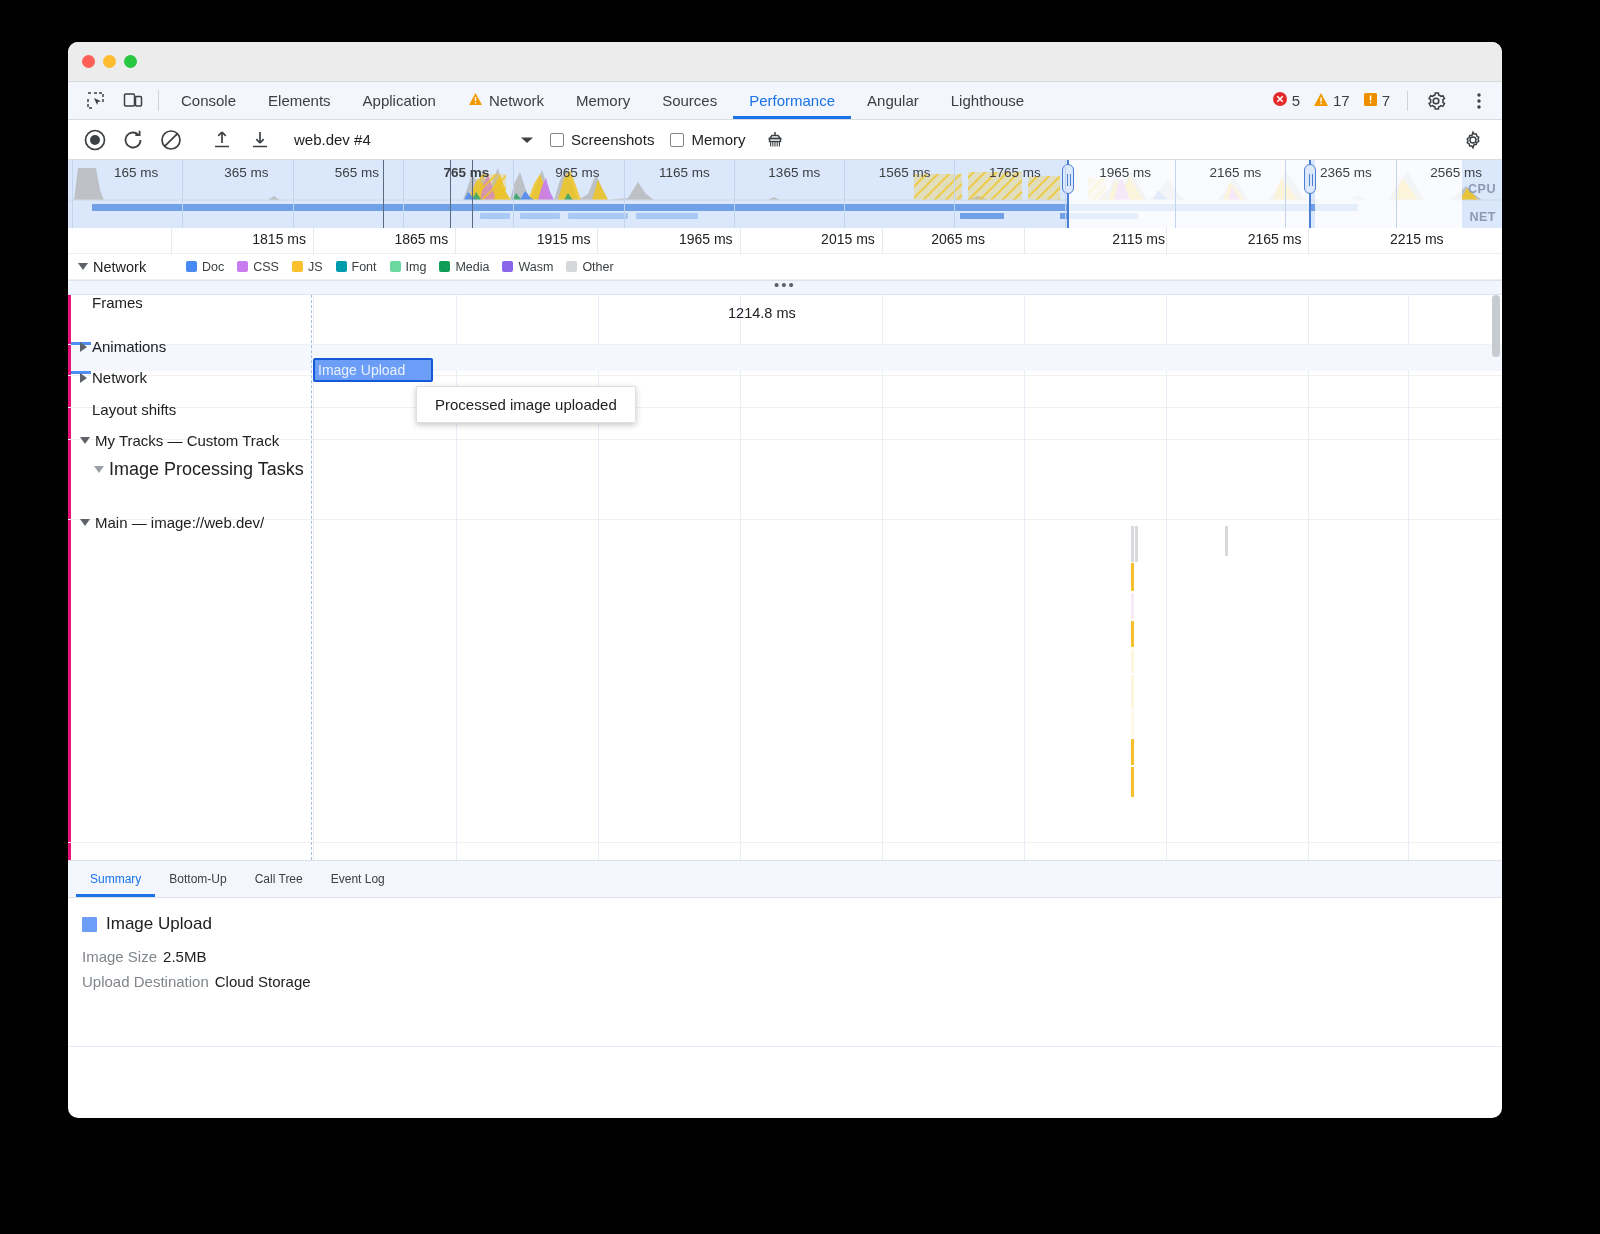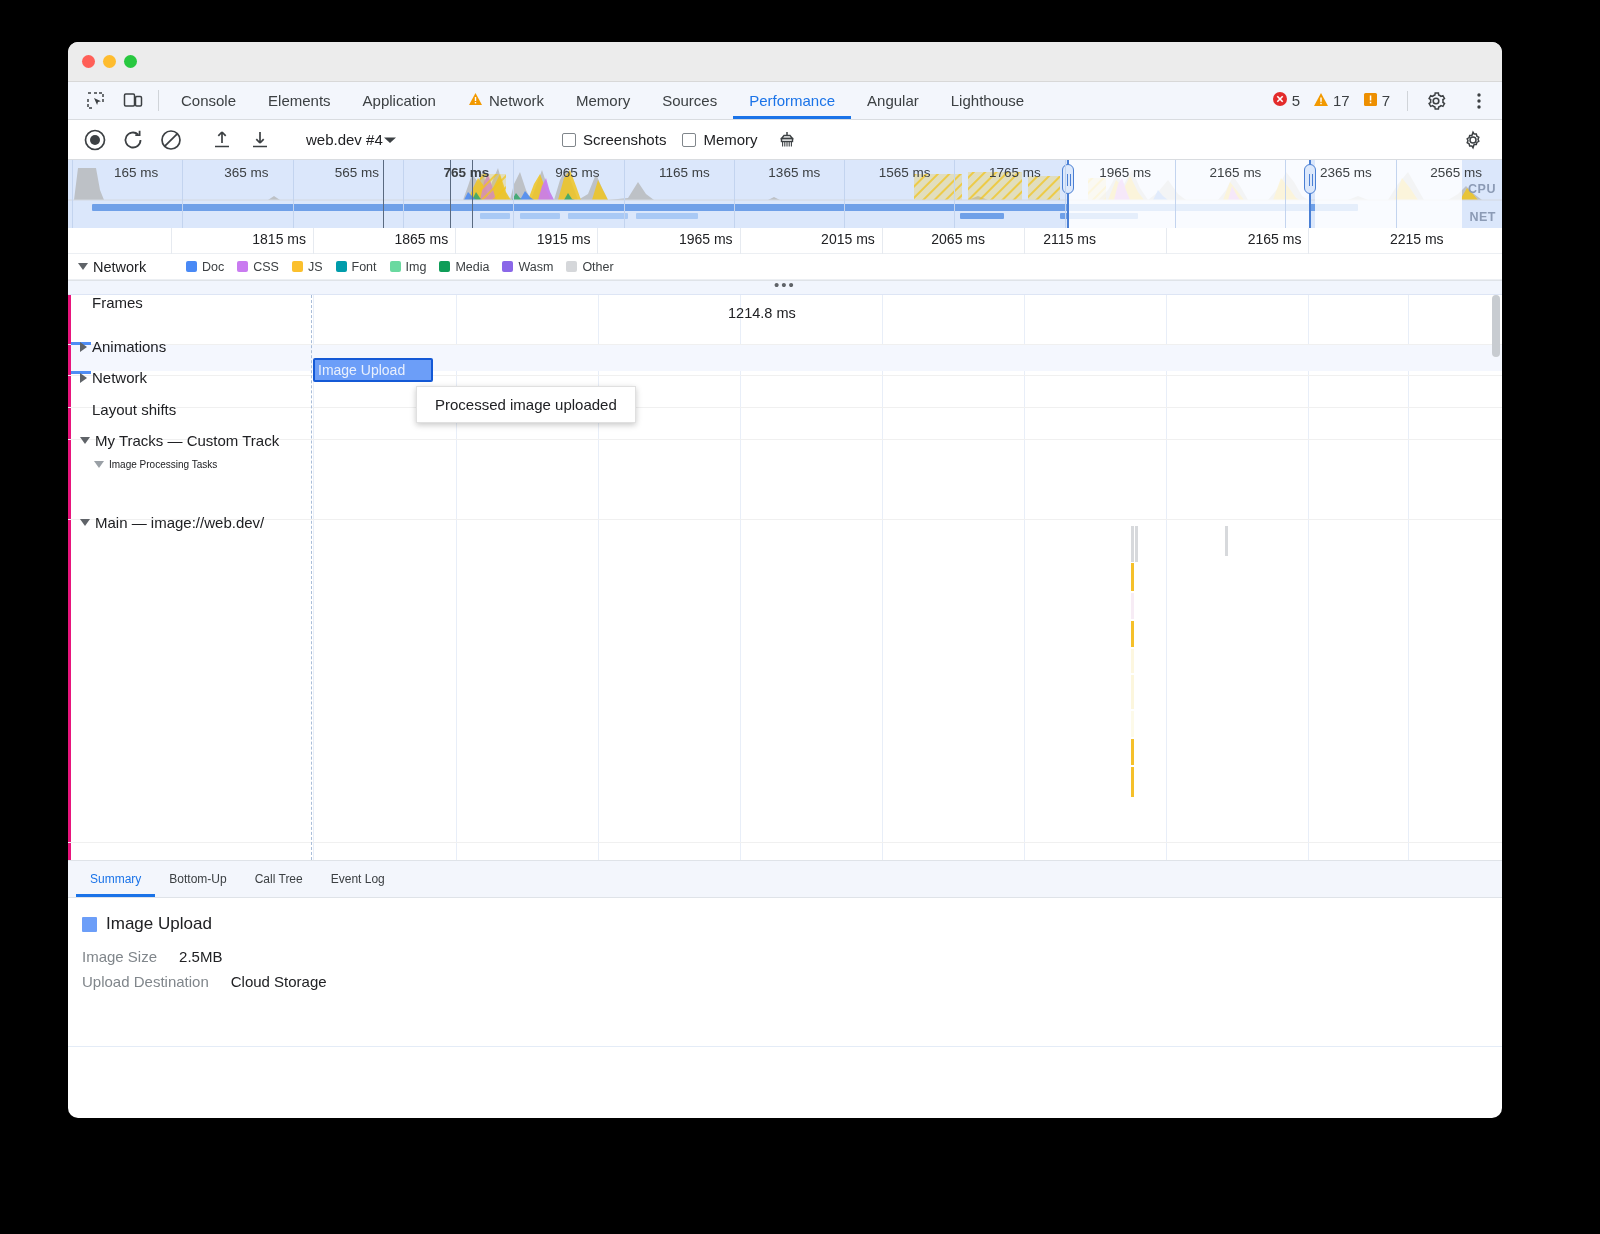--- a/index.html
+++ b/index.html
@@ -72,22 +72,22 @@
 
   
   #controls {
     height: 40px;
     background: #ffffff;
     border-bottom: 1px solid #d9dce0;
     display: flex; align-items: center;
     padding-left: 8px; gap: 0;
   }
   #profile-select {
-    display: flex; align-items: center; 
-    width: 240px; margin-left: 14px;
+    display: flex; align-items: center; justify-content: space-between;
+    width: 240px; margin-left: 2px;
     font-size: 15px; color: #202124;
     cursor: default;
   }
   .chk {
     display: flex; align-items: center; gap: 7px;
     font-size: 15px; color: #202124; margin-left: 16px; cursor: default;
   }
   .chkbox {
     width: 14px; height: 14px; border: 1.5px solid #80868b;
     border-radius: 2px; background: #fff;
@@ -251,21 +251,21 @@
     height: 3px; background: #1a73e8;
   }
   #detailbody { background: #ffffff; padding: 16px 14px 0 14px; height: 104px; }
   #detail-title {
     display: flex; align-items: center; gap: 9px;
     font-size: 17px; color: #202124; margin-bottom: 14px;
   }
   #detail-swatch { width: 15px; height: 15px; background: #6c9ef8; border-radius: 1px; }
   .drow { display: flex; align-items: baseline; margin-bottom: 8px; font-size: 15px; }
   .dkey { color: #80868b; }
-  .dval { color: #202124; margin-left: 22px; }
+  .dval { color: #202124; margin-left: 6px; }
   #detail-divider { position: absolute; left: 0; right: 0; height: 1px; background: #e4ecf7; }
 </style>
 </head>
 <body>
 
 <div id="window">
 
   <div id="titlebar">
     <div class="lights">
       <div class="light red"></div>
@@ -552,21 +552,21 @@
       <div class="ru-label" style="left: 387.2px;">1865 ms</div>
       <div class="ru-tick" style="left: 387.2px;"></div>
       <div class="ru-label" style="left: 529.4px;">1915 ms</div>
       <div class="ru-tick" style="left: 529.4px;"></div>
       <div class="ru-label" style="left: 671.6px;">1965 ms</div>
       <div class="ru-tick" style="left: 671.6px;"></div>
       <div class="ru-label" style="left: 813.8px;">2015 ms</div>
       <div class="ru-tick" style="left: 813.8px;"></div>
       <div class="ru-label" style="left: 924px;">2065 ms</div>
       <div class="ru-tick" style="left: 956px;"></div>
-      <div class="ru-label" style="left: 1035px;">2115 ms</div>
+      <div class="ru-label" style="left: 1104px;">2115 ms</div>
       <div class="ru-tick" style="left: 1098.2px;"></div>
       <div class="ru-label" style="left: 1240.4px;">2165 ms</div>
       <div class="ru-tick" style="left: 1240.4px;"></div>
       <div class="ru-label" style="left: 1382.6px;">2215 ms</div>
     </div>
 
   <div id="netrow">
     <div class="netname">
       <span class="tri down"></span>
       <span>Network</span>
@@ -645,21 +645,21 @@
       <span class="tri right"></span>
       <span>Network</span>
     </div>
     <div class="track-label" style="left:24px;top:120px;">
       <span>Layout shifts</span>
     </div>
     <div class="track-label" style="left:12px;top:151px;">
       <span class="tri down"></span>
       <span>My Tracks — Custom Track</span>
     </div>
-    <div class="track-label" style="left:26px;top:178px;font-size:10px;justify-content:center;">
+    <div class="track-label" style="left:26px;top:178px;font-size:18px;justify-content:center;">
       <span class="tri down" style="border-top-color:#9aa0a6;"></span>
       <span>Image Processing Tasks</span>
     </div>
     <div class="track-label" style="left:12px;top:233px;">
       <span class="tri down"></span>
       <span>Main — image://web.dev/</span>
     </div>
 
     <div id="frames-time" style="left:660px;top:24px;">1214.8 ms</div>
 

